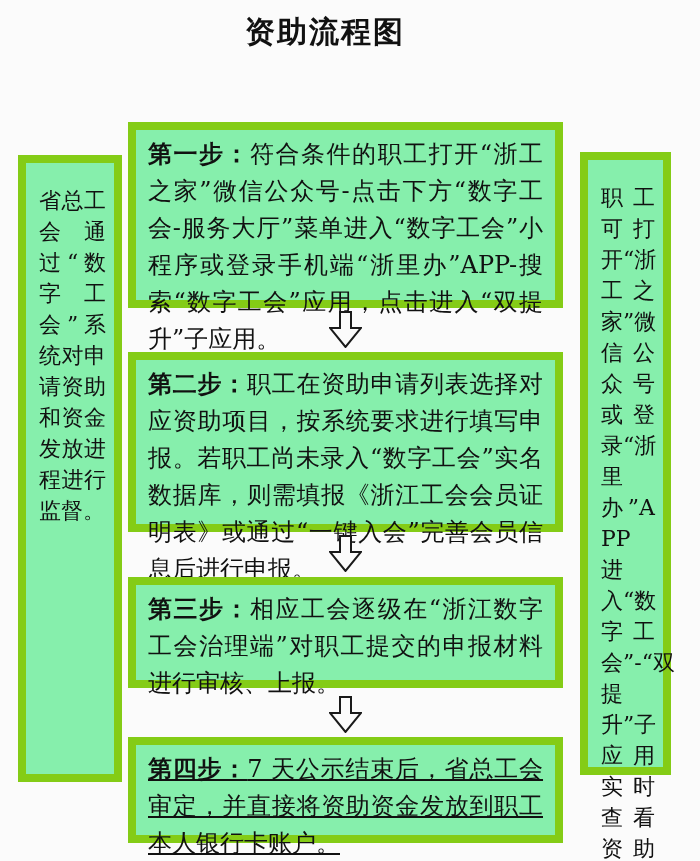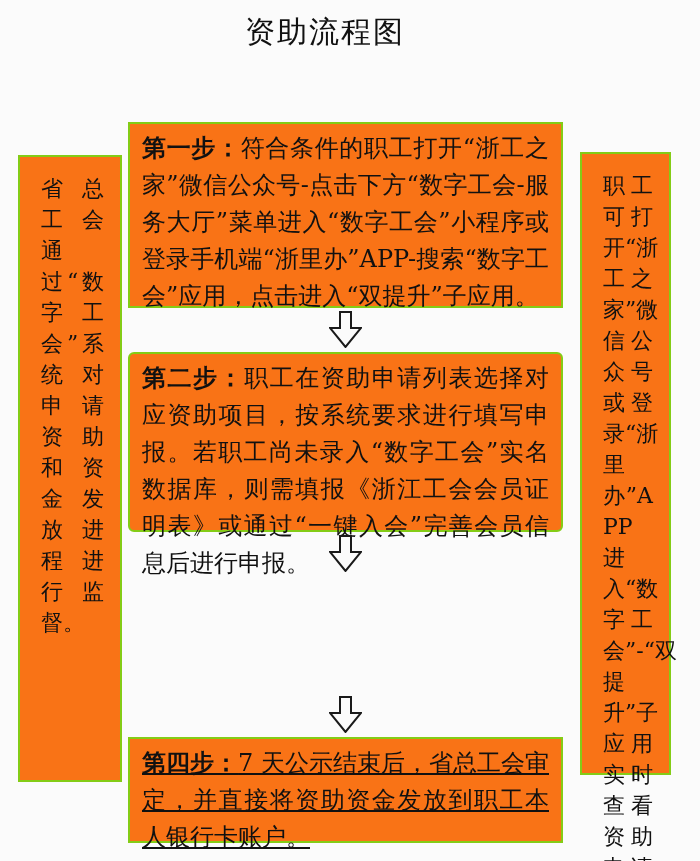--- a/index.html
+++ b/index.html
@@ -17,55 +17,55 @@
     overflow: hidden;
   }
   .title {
     position: absolute;
     top: 12px;
     left: 0;
     width: 650px;
     margin: 0;
     text-align: center;
     font-size: 30px;
-    font-weight: normal;
+    font-weight: bold;
     letter-spacing: 2px;
   }
   .box {
     position: absolute;
-    border: 2px solid #84cc16;
-    background: #f97316;
+    border: 8px solid #84cc16;
+    background: #86efac;
     box-sizing: border-box;
   }
   .side-box {
     font-size: 22px;
     line-height: 31px;
   }
   .side-box p {
-    margin: 8px;
-    padding: 8px 8px 0 13px;
+    margin: 0;
+    padding: 22px 8px 0 13px;
     text-align: justify;
     word-break: break-all;
   }
   .side-left  { left: 18px;  top: 155px; width: 104px; height: 627px; }
   .side-right { left: 580px; top: 152px; width: 91px; height: 623px; }
   .step-box {
     left: 128px;
     width: 435px;
     font-size: 24px;
     line-height: 37px;
   }
   .step-box p {
     margin: 0;
     padding: 5px 12px 0 12px;
     text-align: justify;
   }
   .step-label { font-weight: bold; }
   .step-1 { top: 122px; height: 186px; }
-  .step-2 { top: 352px; height: 180px; border-radius: 6px; }
+  .step-2 { top: 352px; height: 180px; }
   .step-3 { top: 577px; height: 111px; }
   .step-4 { top: 737px; height: 106px; text-decoration: underline; }
   .arrow {
     position: absolute;
     left: 329px;
     width: 33px;
     height: 37px;
   }
   .arrow-1 { top: 311px; }
   .arrow-2 { top: 535px; }
@@ -95,20 +95,23 @@
   </svg>
 
   <div class="box step-box step-2">
     <p><b class="step-label">第二步：</b><span>职工在资助申请列表选择对应资助项目，按系统要求进行填写申报。若职工尚未录入“数字工会”实名数据库，则需填报《浙江工会会员证明表》或通过“一键入会”完善会员信息后进行申报。</span></p>
   </div>
 
   <svg class="arrow arrow-2" viewBox="0 0 33 37">
     <polygon points="11,1 22,1 22,17 32,17 16.5,36 1,17 11,17" fill="#fbfbfb" stroke="#1a1a1a" stroke-width="2" stroke-linejoin="miter"></polygon>
   </svg>
 
+  <div class="box step-box step-3">
+    <p><b class="step-label">第三步：</b><span>相应工会逐级在“浙江数字工会治理端”对职工提交的申报材料进行审核、上报。</span></p>
+  </div>
 
   <svg class="arrow arrow-3" viewBox="0 0 33 37">
     <polygon points="11,1 22,1 22,17 32,17 16.5,36 1,17 11,17" fill="#fbfbfb" stroke="#1a1a1a" stroke-width="2" stroke-linejoin="miter"></polygon>
   </svg>
 
   <div class="box step-box step-4">
     <p><b class="step-label">第四步：</b><span>7 天公示结束后，省总工会审定，并直接将资助资金发放到职工本人银行卡账户。</span></p>
   </div>
 
 </div>

